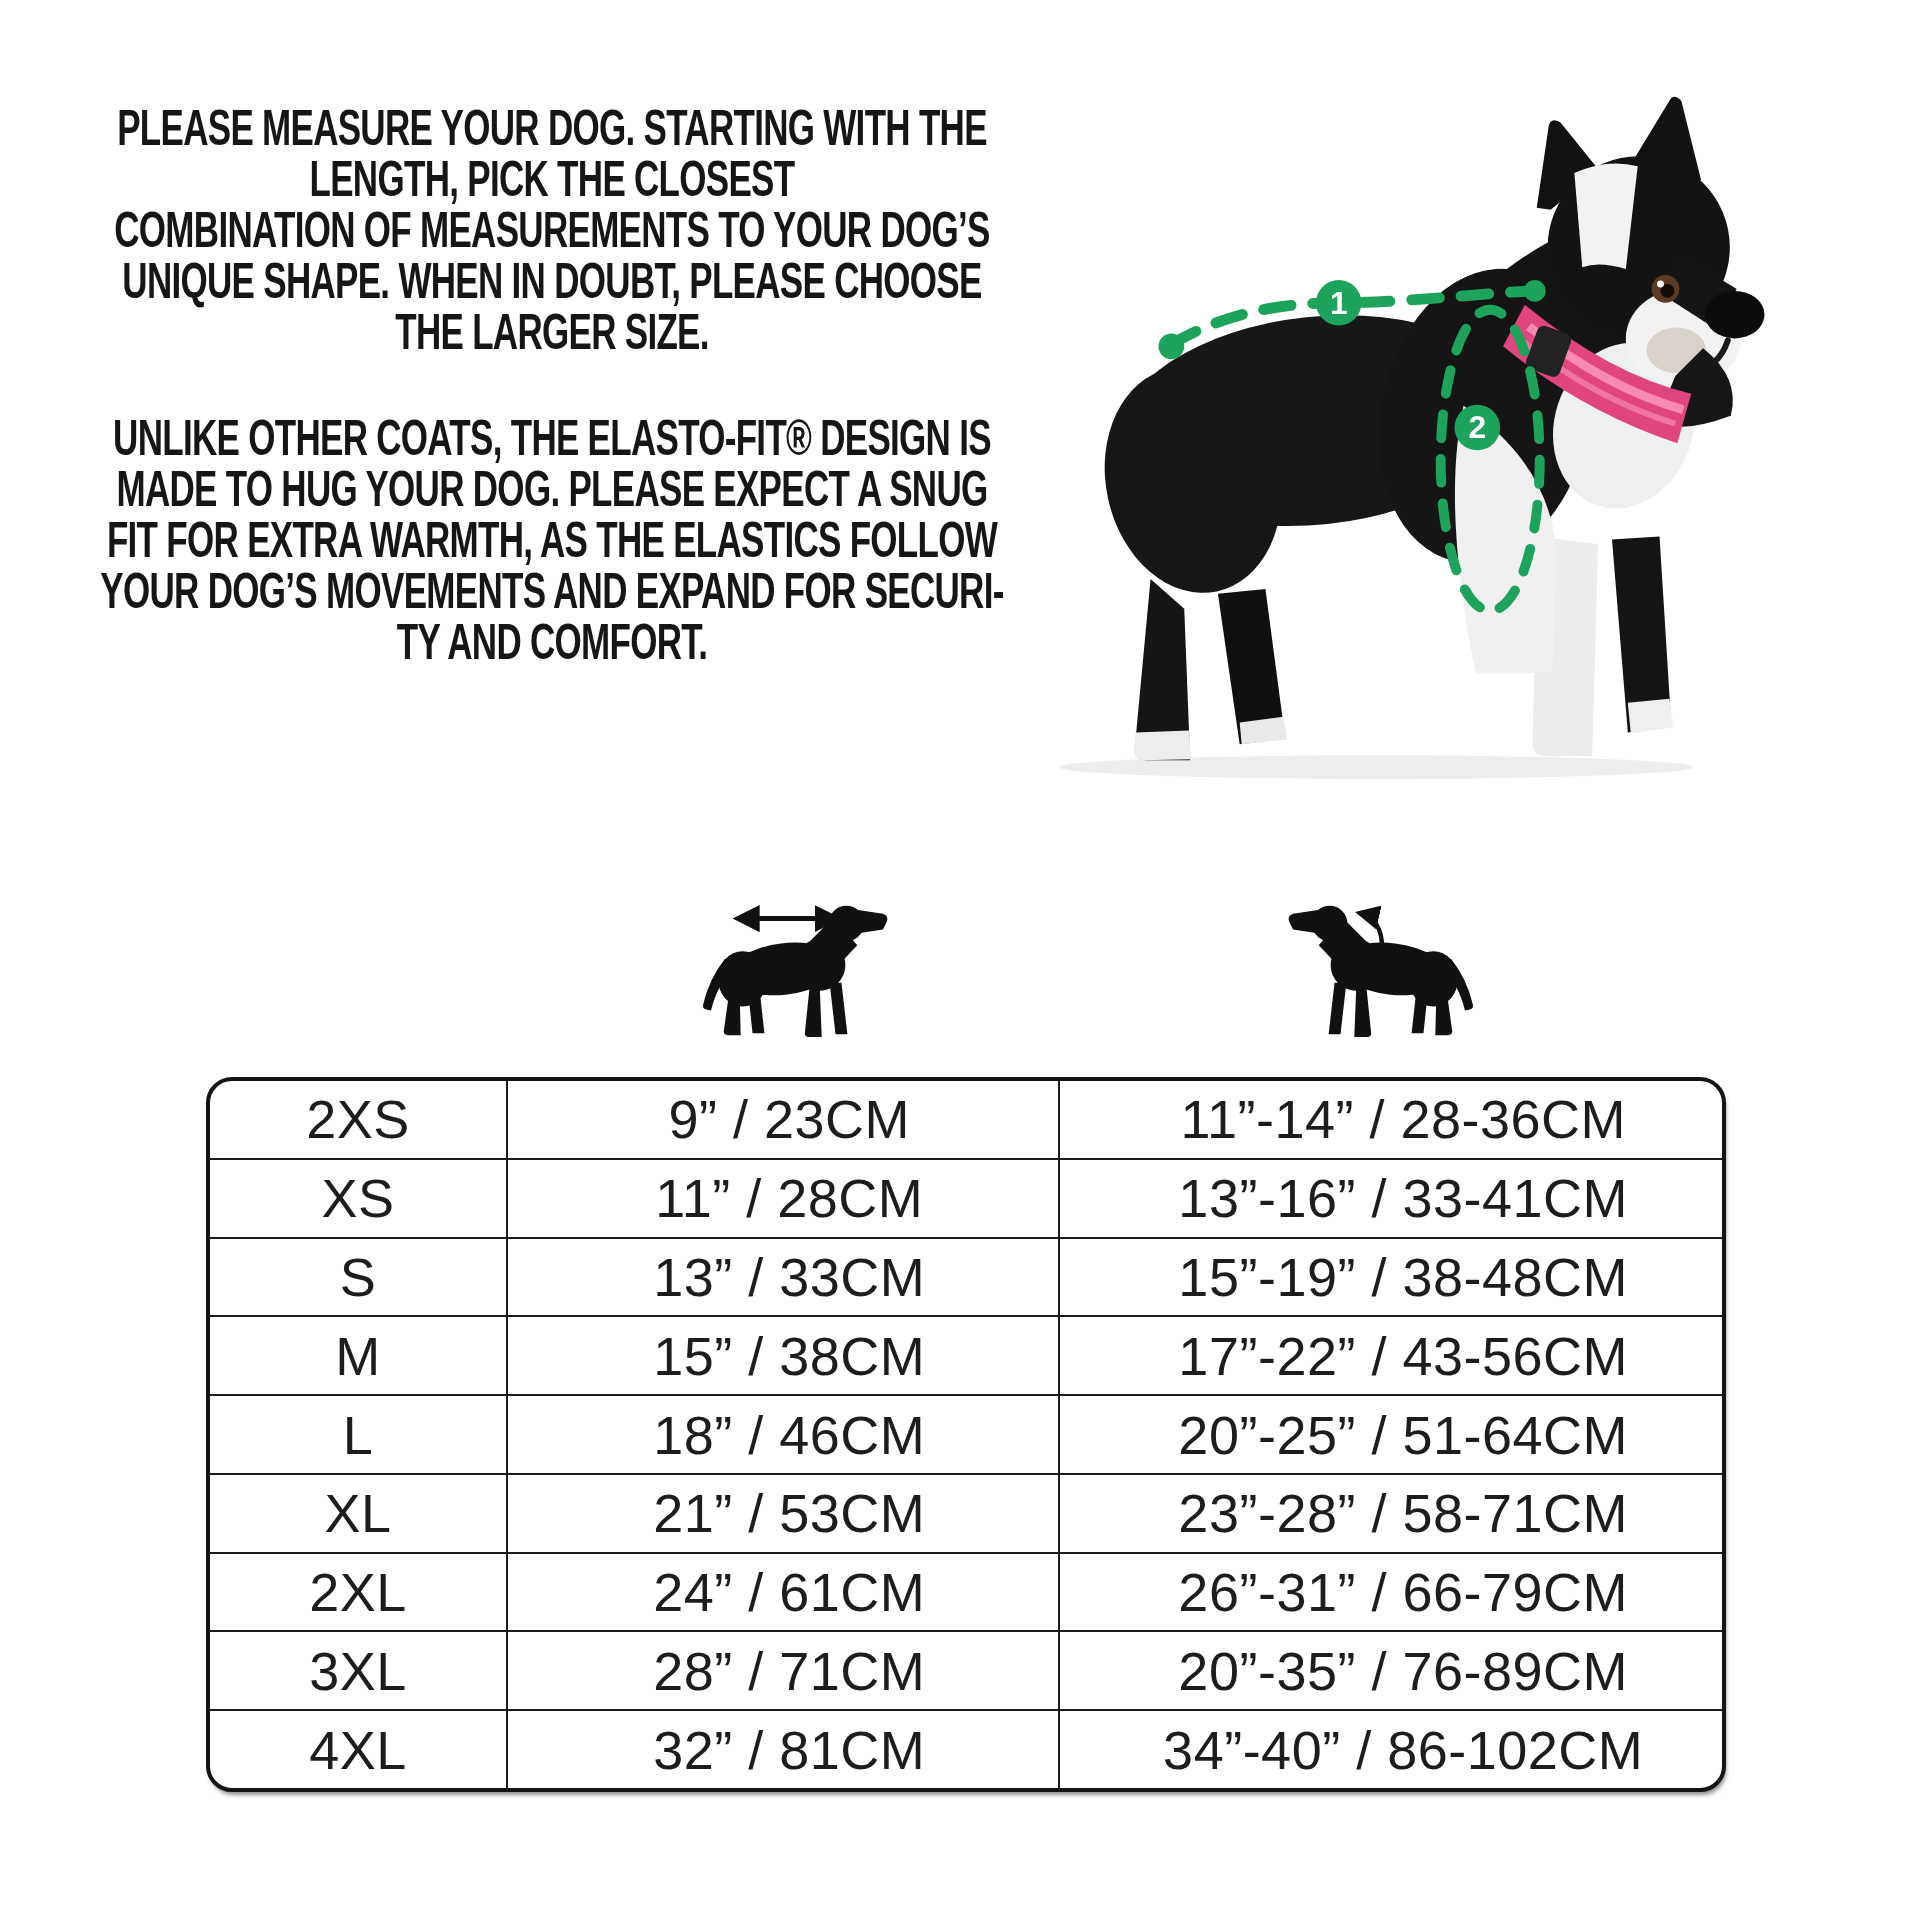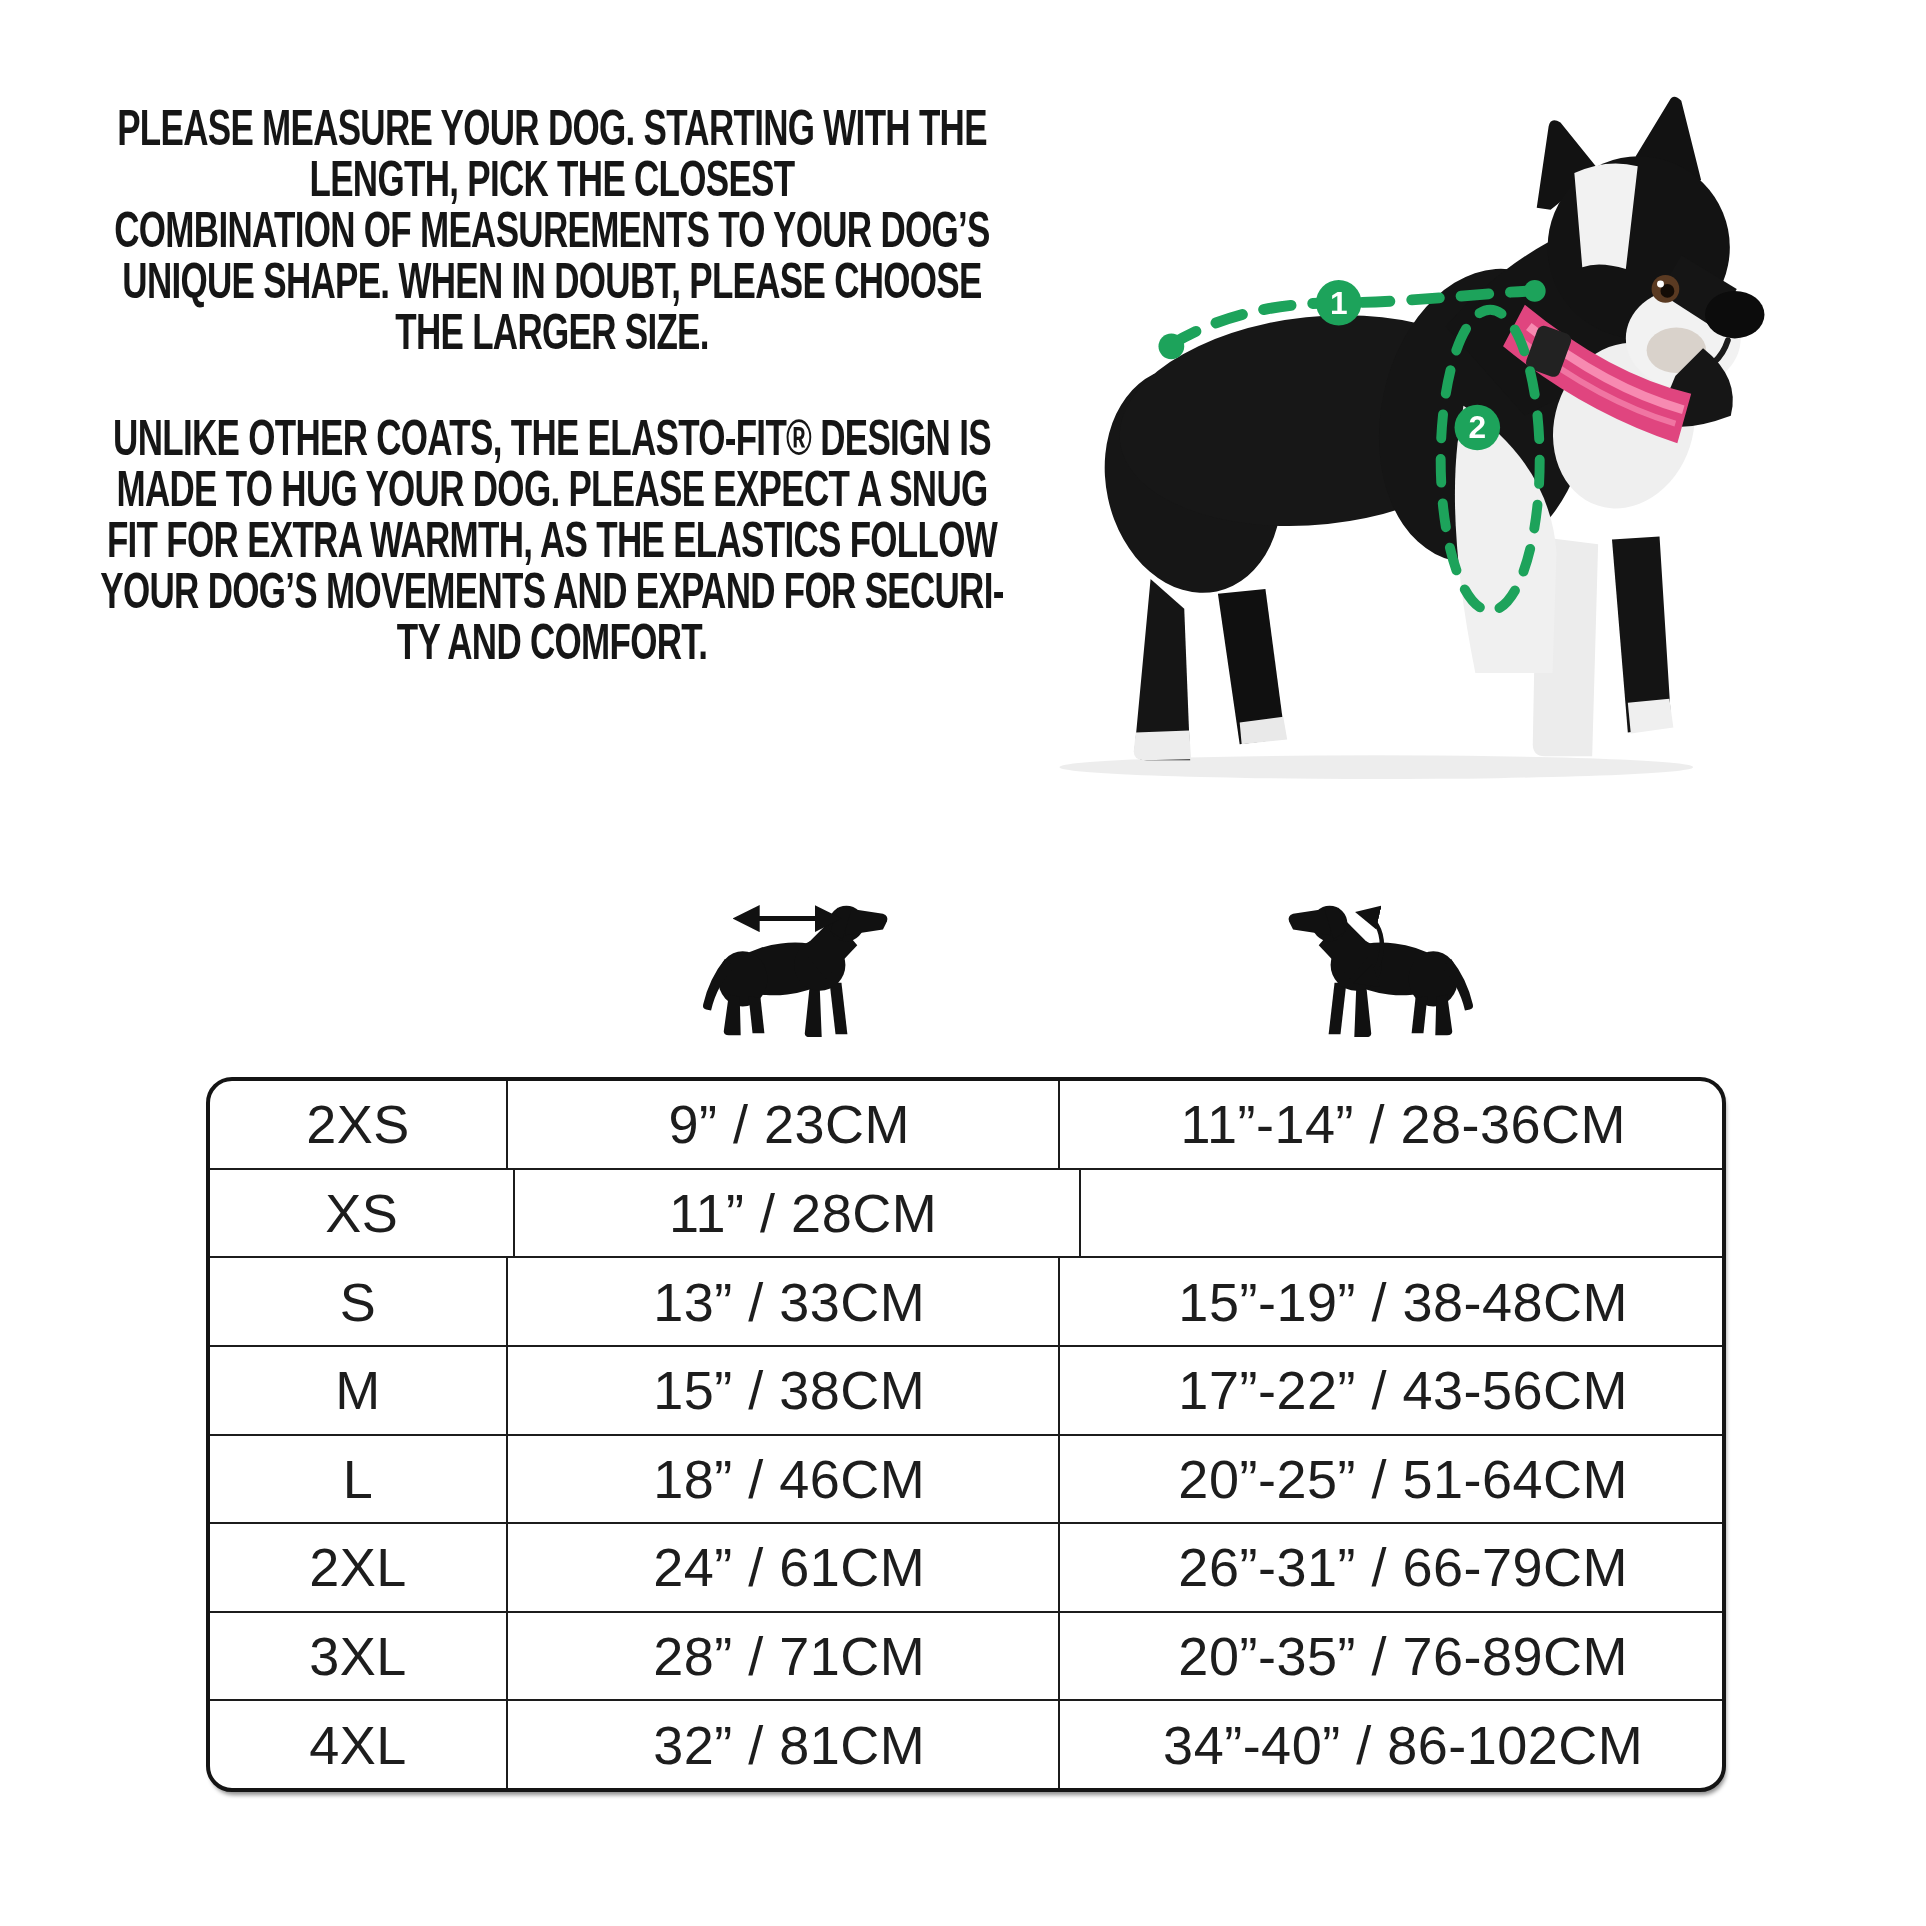--- a/index.html
+++ b/index.html
@@ -170,37 +170,43 @@
 
 <div class="abs size-table">
   <div class="t-row">
     <div class="t-cell c-size">2XS</div>
     <div class="t-cell c-len">9” / 23CM</div>
     <div class="t-cell c-girth">11”-14” / 28-36CM</div>
   </div>
   <div class="t-row">
     <div class="t-cell c-size">XS</div>
     <div class="t-cell c-len">11” / 28CM</div>
+    <div class="t-cell c-girth">13”-16” / 33-41CM</div>
   </div>
   <div class="t-row">
     <div class="t-cell c-size">S</div>
     <div class="t-cell c-len">13” / 33CM</div>
     <div class="t-cell c-girth">15”-19” / 38-48CM</div>
   </div>
   <div class="t-row">
     <div class="t-cell c-size">M</div>
     <div class="t-cell c-len">15” / 38CM</div>
     <div class="t-cell c-girth">17”-22” / 43-56CM</div>
   </div>
   <div class="t-row">
     <div class="t-cell c-size">L</div>
     <div class="t-cell c-len">18” / 46CM</div>
     <div class="t-cell c-girth">20”-25” / 51-64CM</div>
   </div>
   <div class="t-row">
+    <div class="t-cell c-size">XL</div>
+    <div class="t-cell c-len">21” / 53CM</div>
+    <div class="t-cell c-girth">23”-28” / 58-71CM</div>
+  </div>
+  <div class="t-row">
     <div class="t-cell c-size">2XL</div>
     <div class="t-cell c-len">24” / 61CM</div>
     <div class="t-cell c-girth">26”-31” / 66-79CM</div>
   </div>
   <div class="t-row">
     <div class="t-cell c-size">3XL</div>
     <div class="t-cell c-len">28” / 71CM</div>
     <div class="t-cell c-girth">20”-35” / 76-89CM</div>
   </div>
   <div class="t-row">

